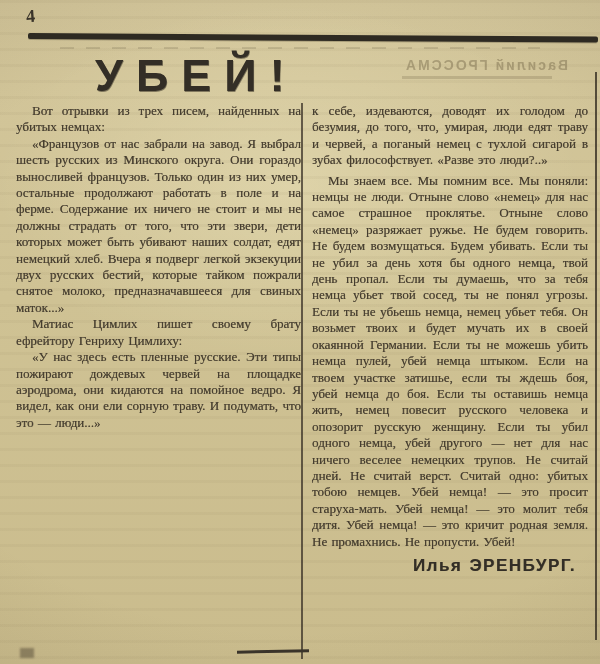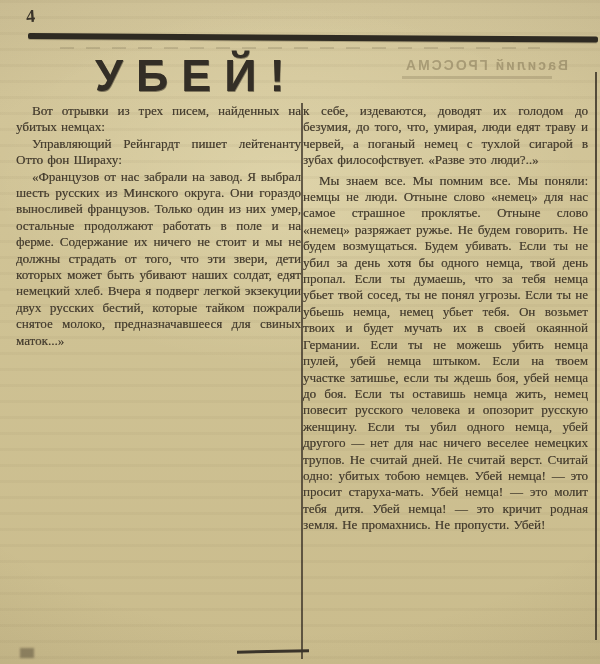--- a/index.html
+++ b/index.html
@@ -90,21 +90,21 @@
     text-align: justify;
     word-spacing: 1px;
     color: var(--ink);
     text-shadow: 0.3px 0.3px 0 rgba(62, 53, 40, 0.55);
   }
   .col-left  { width: 285px; }
   .col-divider {
     width: 2px; background: rgba(52, 45, 34, 0.72);
     align-self: stretch;
   }
-  .col-right { width: 285px; }
+  .col-right { width: 285px; padding-left: 9px; }
   .para { text-indent: 16px; margin: 0; }
   .col-right .para:first-child { text-indent: 0; }
   .col-right .para + .para { margin-top: 4px; }
 
   .signature {
     margin-top: 8px;
     text-align: right;
     padding-right: 12px;
     font-family: "Liberation Sans", sans-serif;
     font-size: 17px; font-weight: 700; letter-spacing: 1.5px;
@@ -134,26 +134,28 @@
 <div class="ghost-masthead">Василий ГРОССМА</div>
 <div class="ghost-masthead-underline"></div>
 
 <h1 class="headline">УБЕЙ!</h1>
 
 <div class="right-edge-rule"></div>
 
 <div class="columns">
   <div class="col col-left">
       <p class="para">Вот отрывки из трех писем, найденных на убитых немцах:</p>
-      <p class="para">Управляющий Рейнгардт пишет лейтенанту Отто фон Шираху:</p>
       <p class="para">«Французов от нас забрали на завод. Я выбрал шесть русских из Минского округа. Они гораздо выносливей французов. Только один из них умер, остальные продолжают работать в поле и на ферме. Содержание их ничего не стоит и мы не должны страдать от того, что эти звери, дети которых может быть убивают наших солдат, едят немецкий хлеб. Вчера я подверг легкой экзекуции двух русских бестий, которые тайком пожрали снятое молоко, предназначавшееся для свиных маток...»</p>
+      <p class="para">Матиас Цимлих пишет своему брату ефрейтору Генриху Цимлиху:</p>
+      <p class="para">«У нас здесь есть пленные русские. Эти типы пожирают дождевых червей на площадке аэродрома, они кидаются на помойное ведро. Я видел, как они ели сорную траву. И подумать, что это — люди...»</p>
     </div>
   <div class="col-divider"></div>
   <div class="col col-right">
     <div>
         <p class="para">к себе, издеваются, доводят их голодом до безумия, до того, что, умирая, люди едят траву и червей, а поганый немец с тухлой сигарой в зубах философствует. «Разве это люди?..»</p>
         <p class="para">Мы знаем все. Мы помним все. Мы поняли: немцы не люди. Отныне слово «немец» для нас самое страшное проклятье. Отныне слово «немец» разряжает ружье. Не будем говорить. Не будем возмущаться. Будем убивать. Если ты не убил за день хотя бы одного немца, твой день пропал. Если ты думаешь, что за тебя немца убьет твой сосед, ты не понял угрозы. Если ты не убьешь немца, немец убьет тебя. Он возьмет твоих и будет мучать их в своей окаянной Германии. Если ты не можешь убить немца пулей, убей немца штыком. Если на твоем участке затишье, если ты ждешь боя, убей немца до боя. Если ты оставишь немца жить, немец повесит русского человека и опозорит русскую женщину. Если ты убил одного немца, убей другого — нет для нас ничего веселее немецких трупов. Не считай дней. Не считай верст. Считай одно: убитых тобою немцев. Убей немца! — это просит старуха-мать. Убей немца! — это молит тебя дитя. Убей немца! — это кричит родная земля. Не промахнись. Не пропусти. Убей!</p>
       </div>
+    <div class="signature">Илья ЭРЕНБУРГ.</div>
   </div>
 </div>
 
 <div class="bottom-left-rule"></div>
 <div class="bottom-left-smudge"></div>
 
 </body></html>

